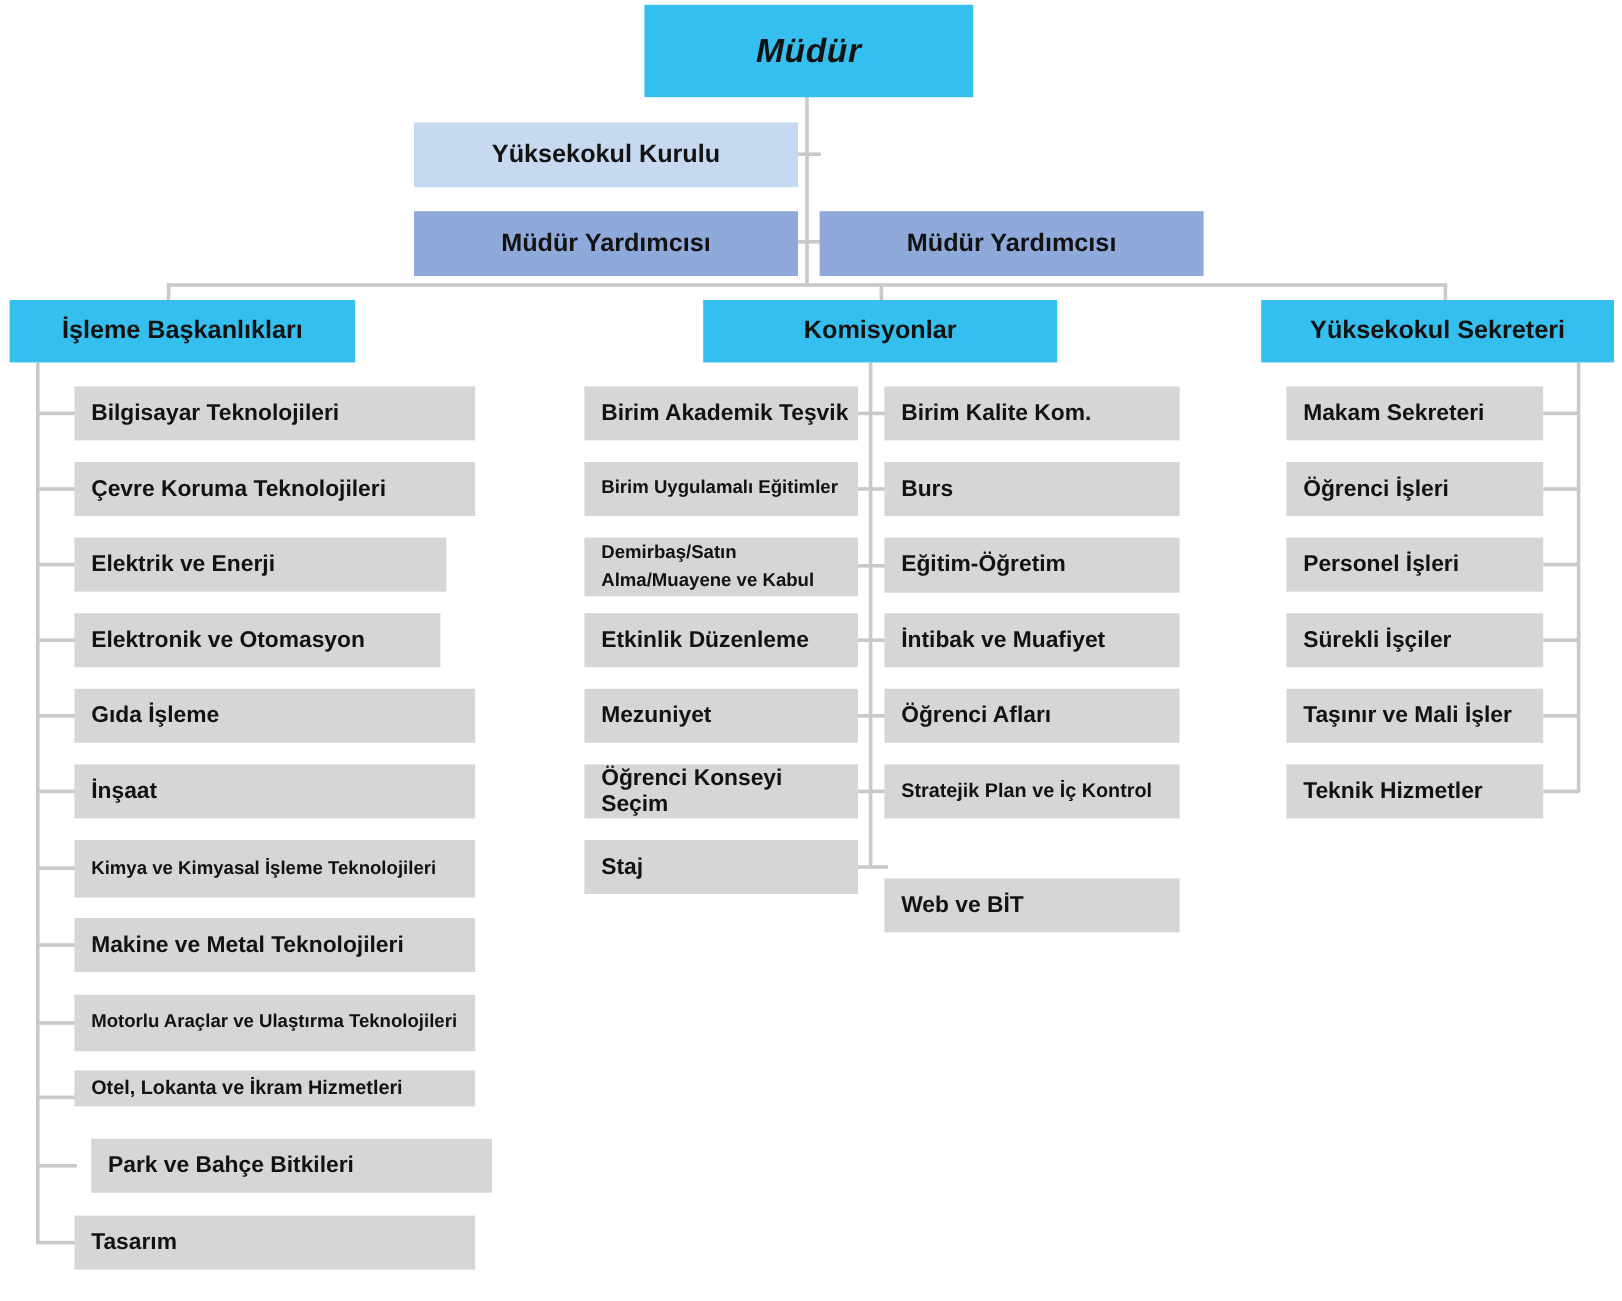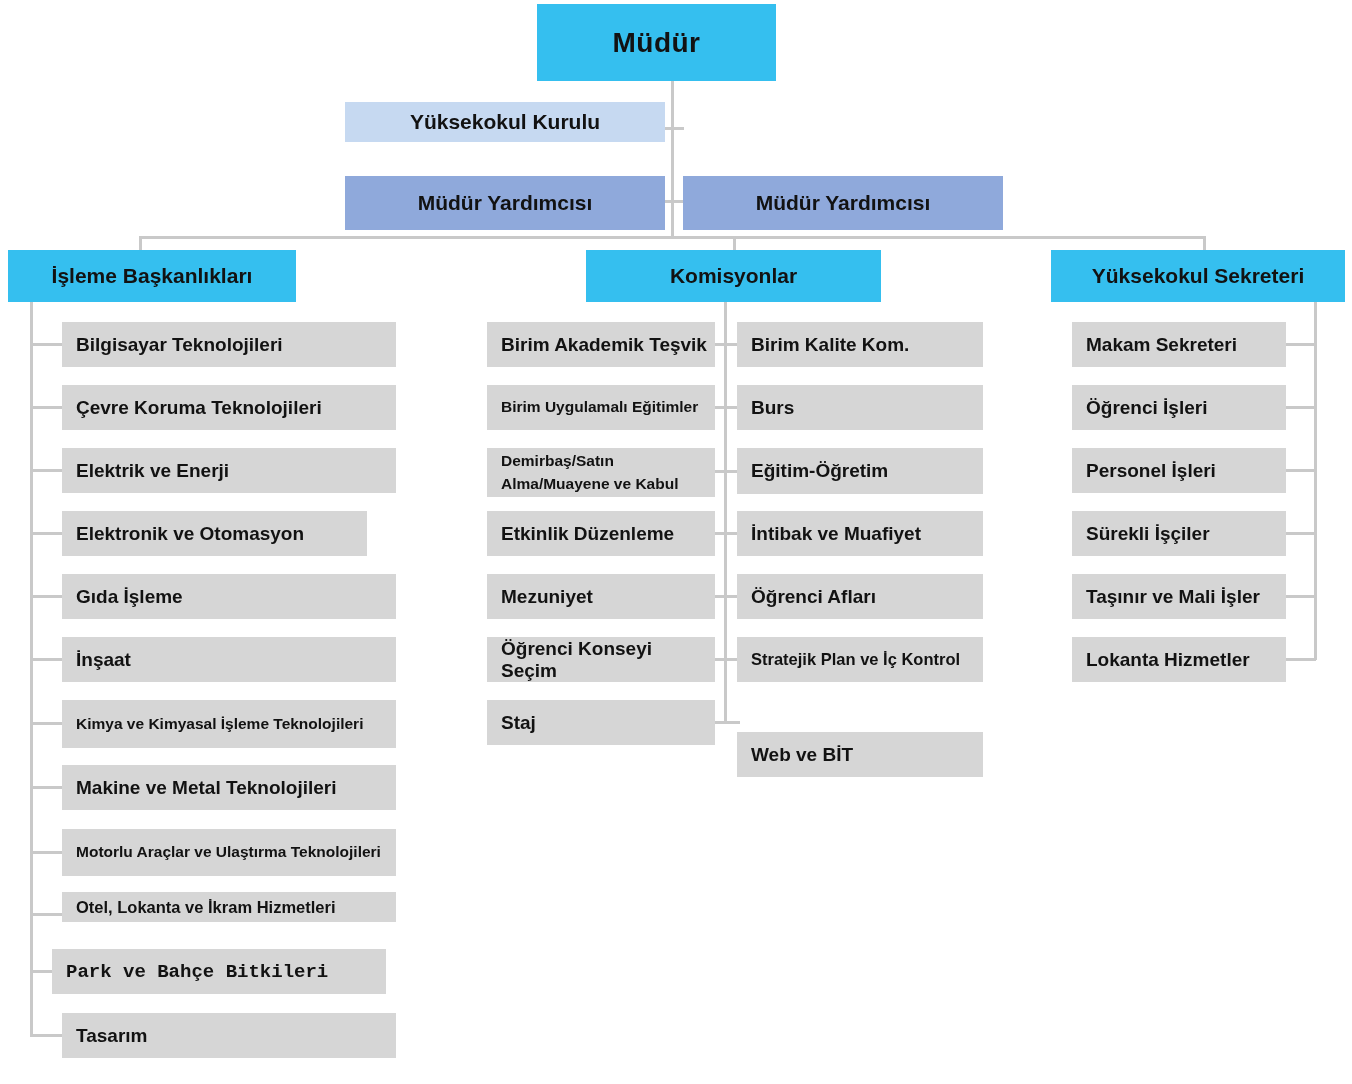--- a/index.html
+++ b/index.html
@@ -66,42 +66,42 @@
   <div class="line" style="left:711px;top:721px;width:29px;height:3px;"></div>
 
   <div class="line" style="left:1314px;top:302px;width:3px;height:358px;"></div>
   <div class="line" style="left:1286px;top:343px;width:30px;height:3px;"></div>
   <div class="line" style="left:1286px;top:406px;width:30px;height:3px;"></div>
   <div class="line" style="left:1286px;top:469px;width:30px;height:3px;"></div>
   <div class="line" style="left:1286px;top:532px;width:30px;height:3px;"></div>
   <div class="line" style="left:1286px;top:595px;width:30px;height:3px;"></div>
   <div class="line" style="left:1286px;top:658px;width:30px;height:3px;"></div>
 
-  <div class="box cyan center h1" style="left:537px;top:4px;width:239px;height:77px;">Müdür</div>
+  <div class="box cyan center h1" style="left:537px;top:4px;width:274px;height:77px;font-style:italic;">Müdür</div>
 
-  <div class="box lblue center h2" style="left:345px;top:102px;width:320px;height:40px;">Yüksekokul Kurulu</div>
+  <div class="box lblue center h2" style="left:345px;top:102px;width:320px;height:54px;">Yüksekokul Kurulu</div>
 
   <div class="box peri center h2" style="left:345px;top:176px;width:320px;height:54px;">Müdür Yardımcısı</div>
   <div class="box peri center h2" style="left:683px;top:176px;width:320px;height:54px;">Müdür Yardımcısı</div>
 
   <div class="box cyan center h2" style="left:8px;top:250px;width:288px;height:52px;">İşleme Başkanlıkları</div>
   <div class="box cyan center h2" style="left:586px;top:250px;width:295px;height:52px;">Komisyonlar</div>
   <div class="box cyan center h2" style="left:1051px;top:250px;width:294px;height:52px;">Yüksekokul Sekreteri</div>
 
   <div class="box gray leftpad t" style="left:62px;top:322px;width:334px;height:45px;">Bilgisayar Teknolojileri</div>
   <div class="box gray leftpad t" style="left:62px;top:385px;width:334px;height:45px;">Çevre Koruma Teknolojileri</div>
-  <div class="box gray leftpad t" style="left:62px;top:448px;width:334px;height:45px;">Elektrik ve Enerji</div>
+  <div class="box gray leftpad t" style="left:62px;top:448px;width:310px;height:45px;">Elektrik ve Enerji</div>
   <div class="box gray leftpad t" style="left:62px;top:511px;width:305px;height:45px;">Elektronik ve Otomasyon</div>
   <div class="box gray leftpad t" style="left:62px;top:574px;width:334px;height:45px;">Gıda İşleme</div>
   <div class="box gray leftpad t" style="left:62px;top:637px;width:334px;height:45px;">İnşaat</div>
   <div class="box gray leftpad t2" style="left:62px;top:700px;width:334px;height:48px;">Kimya ve Kimyasal İşleme Teknolojileri</div>
   <div class="box gray leftpad t" style="left:62px;top:765px;width:334px;height:45px;">Makine ve Metal Teknolojileri</div>
   <div class="box gray leftpad t2" style="left:62px;top:829px;width:334px;height:47px;">Motorlu Araçlar ve Ulaştırma Teknolojileri</div>
   <div class="box gray leftpad ts" style="left:62px;top:892px;width:334px;height:30px;">Otel, Lokanta ve İkram Hizmetleri</div>
-  <div class="box gray leftpad t" style="left:52px;top:949px;width:334px;height:45px;font-family:Liberation Mono, monospace;">Park ve Bahçe Bitkileri</div>
+  <div class="box gray leftpad t" style="left:76px;top:949px;width:334px;height:45px;">Park ve Bahçe Bitkileri</div>
   <div class="box gray leftpad t" style="left:62px;top:1013px;width:334px;height:45px;">Tasarım</div>
 
   <div class="box gray leftpad t" style="left:487px;top:322px;width:228px;height:45px;">Birim Akademik Teşvik</div>
   <div class="box gray leftpad t2" style="left:487px;top:385px;width:228px;height:45px;">Birim Uygulamalı Eğitimler</div>
   <div class="box gray leftpad t2" style="left:487px;top:448px;width:228px;height:49px;">Demirbaş/Satın Alma/Muayene ve Kabul</div>
   <div class="box gray leftpad t" style="left:487px;top:511px;width:228px;height:45px;">Etkinlik Düzenleme</div>
   <div class="box gray leftpad t" style="left:487px;top:574px;width:228px;height:45px;">Mezuniyet</div>
   <div class="box gray leftpad t" style="left:487px;top:637px;width:228px;height:45px;">Öğrenci Konseyi Seçim</div>
   <div class="box gray leftpad t" style="left:487px;top:700px;width:228px;height:45px;">Staj</div>
 
@@ -111,15 +111,15 @@
   <div class="box gray leftpad t" style="left:737px;top:511px;width:246px;height:45px;">İntibak ve Muafiyet</div>
   <div class="box gray leftpad t" style="left:737px;top:574px;width:246px;height:45px;">Öğrenci Afları</div>
   <div class="box gray leftpad ts" style="left:737px;top:637px;width:246px;height:45px;">Stratejik Plan ve İç Kontrol</div>
   <div class="box gray leftpad t" style="left:737px;top:732px;width:246px;height:45px;">Web ve BİT</div>
 
   <div class="box gray leftpad t" style="left:1072px;top:322px;width:214px;height:45px;">Makam Sekreteri</div>
   <div class="box gray leftpad t" style="left:1072px;top:385px;width:214px;height:45px;">Öğrenci İşleri</div>
   <div class="box gray leftpad t" style="left:1072px;top:448px;width:214px;height:45px;">Personel İşleri</div>
   <div class="box gray leftpad t" style="left:1072px;top:511px;width:214px;height:45px;">Sürekli İşçiler</div>
   <div class="box gray leftpad t" style="left:1072px;top:574px;width:214px;height:45px;">Taşınır ve Mali İşler</div>
-  <div class="box gray leftpad t" style="left:1072px;top:637px;width:214px;height:45px;">Lokanta Hizmetler</div>
+  <div class="box gray leftpad t" style="left:1072px;top:637px;width:214px;height:45px;">Teknik Hizmetler</div>
 
 </div>
 
 </body></html>

